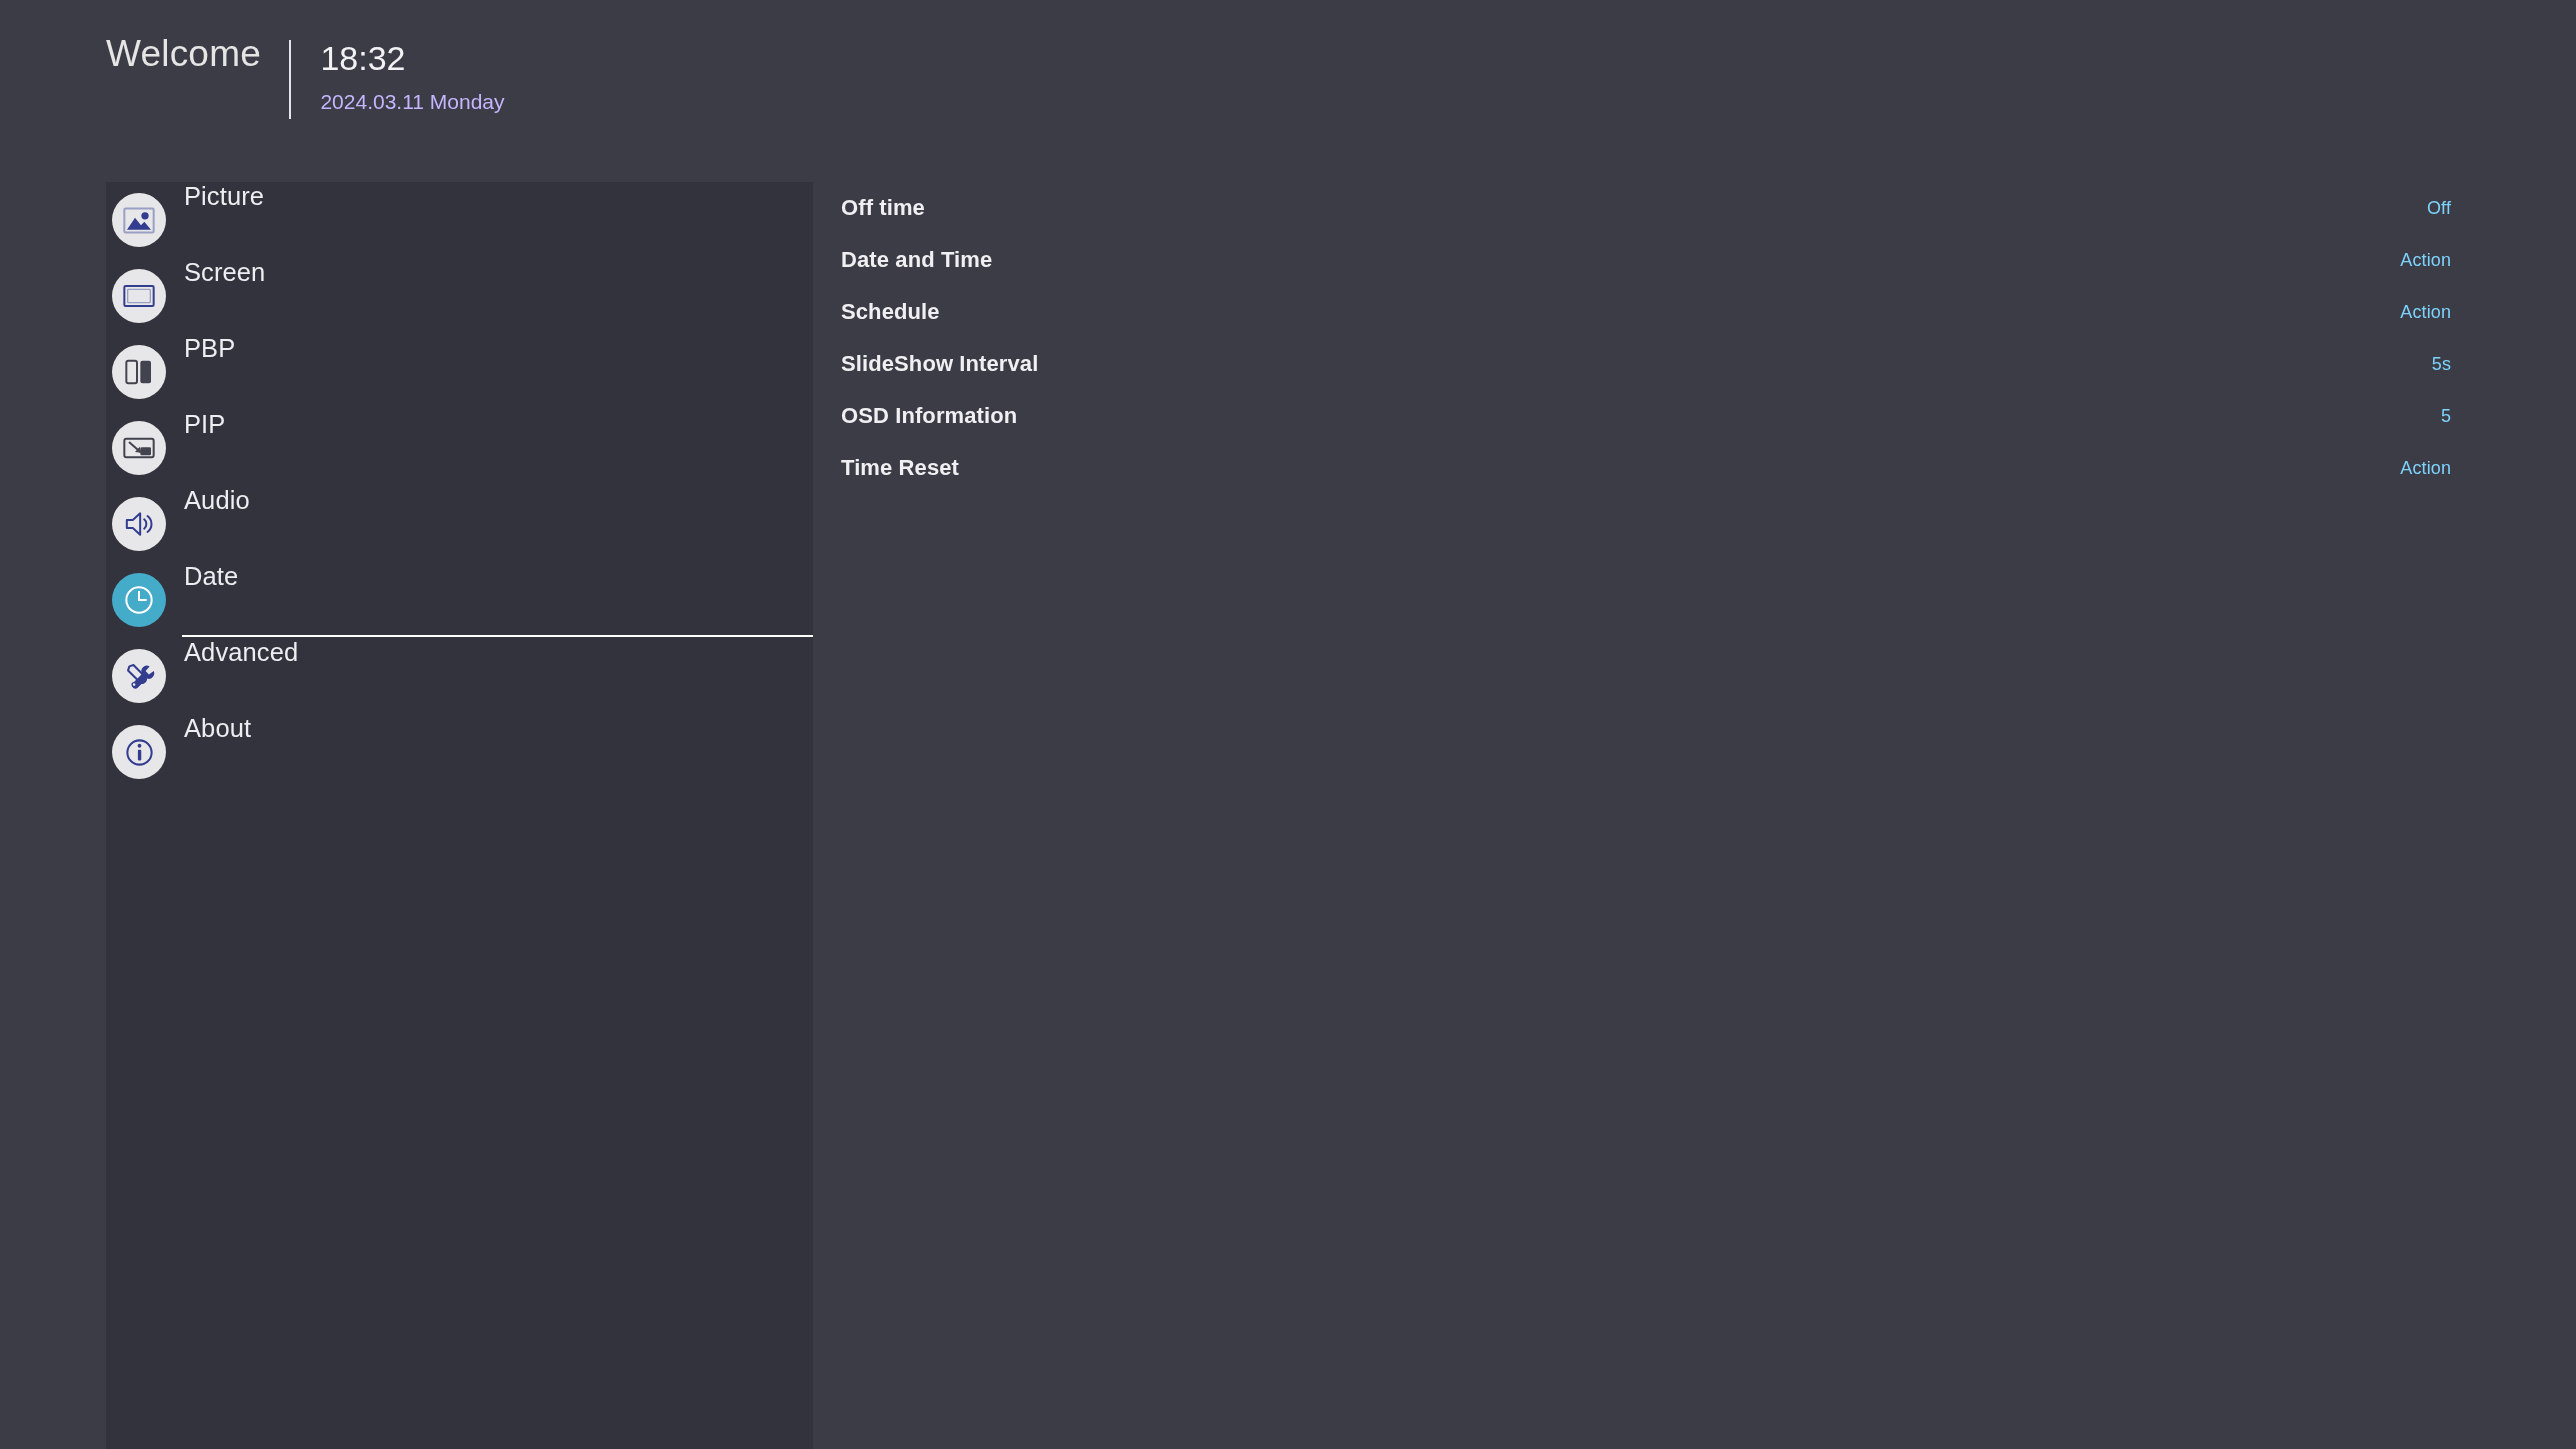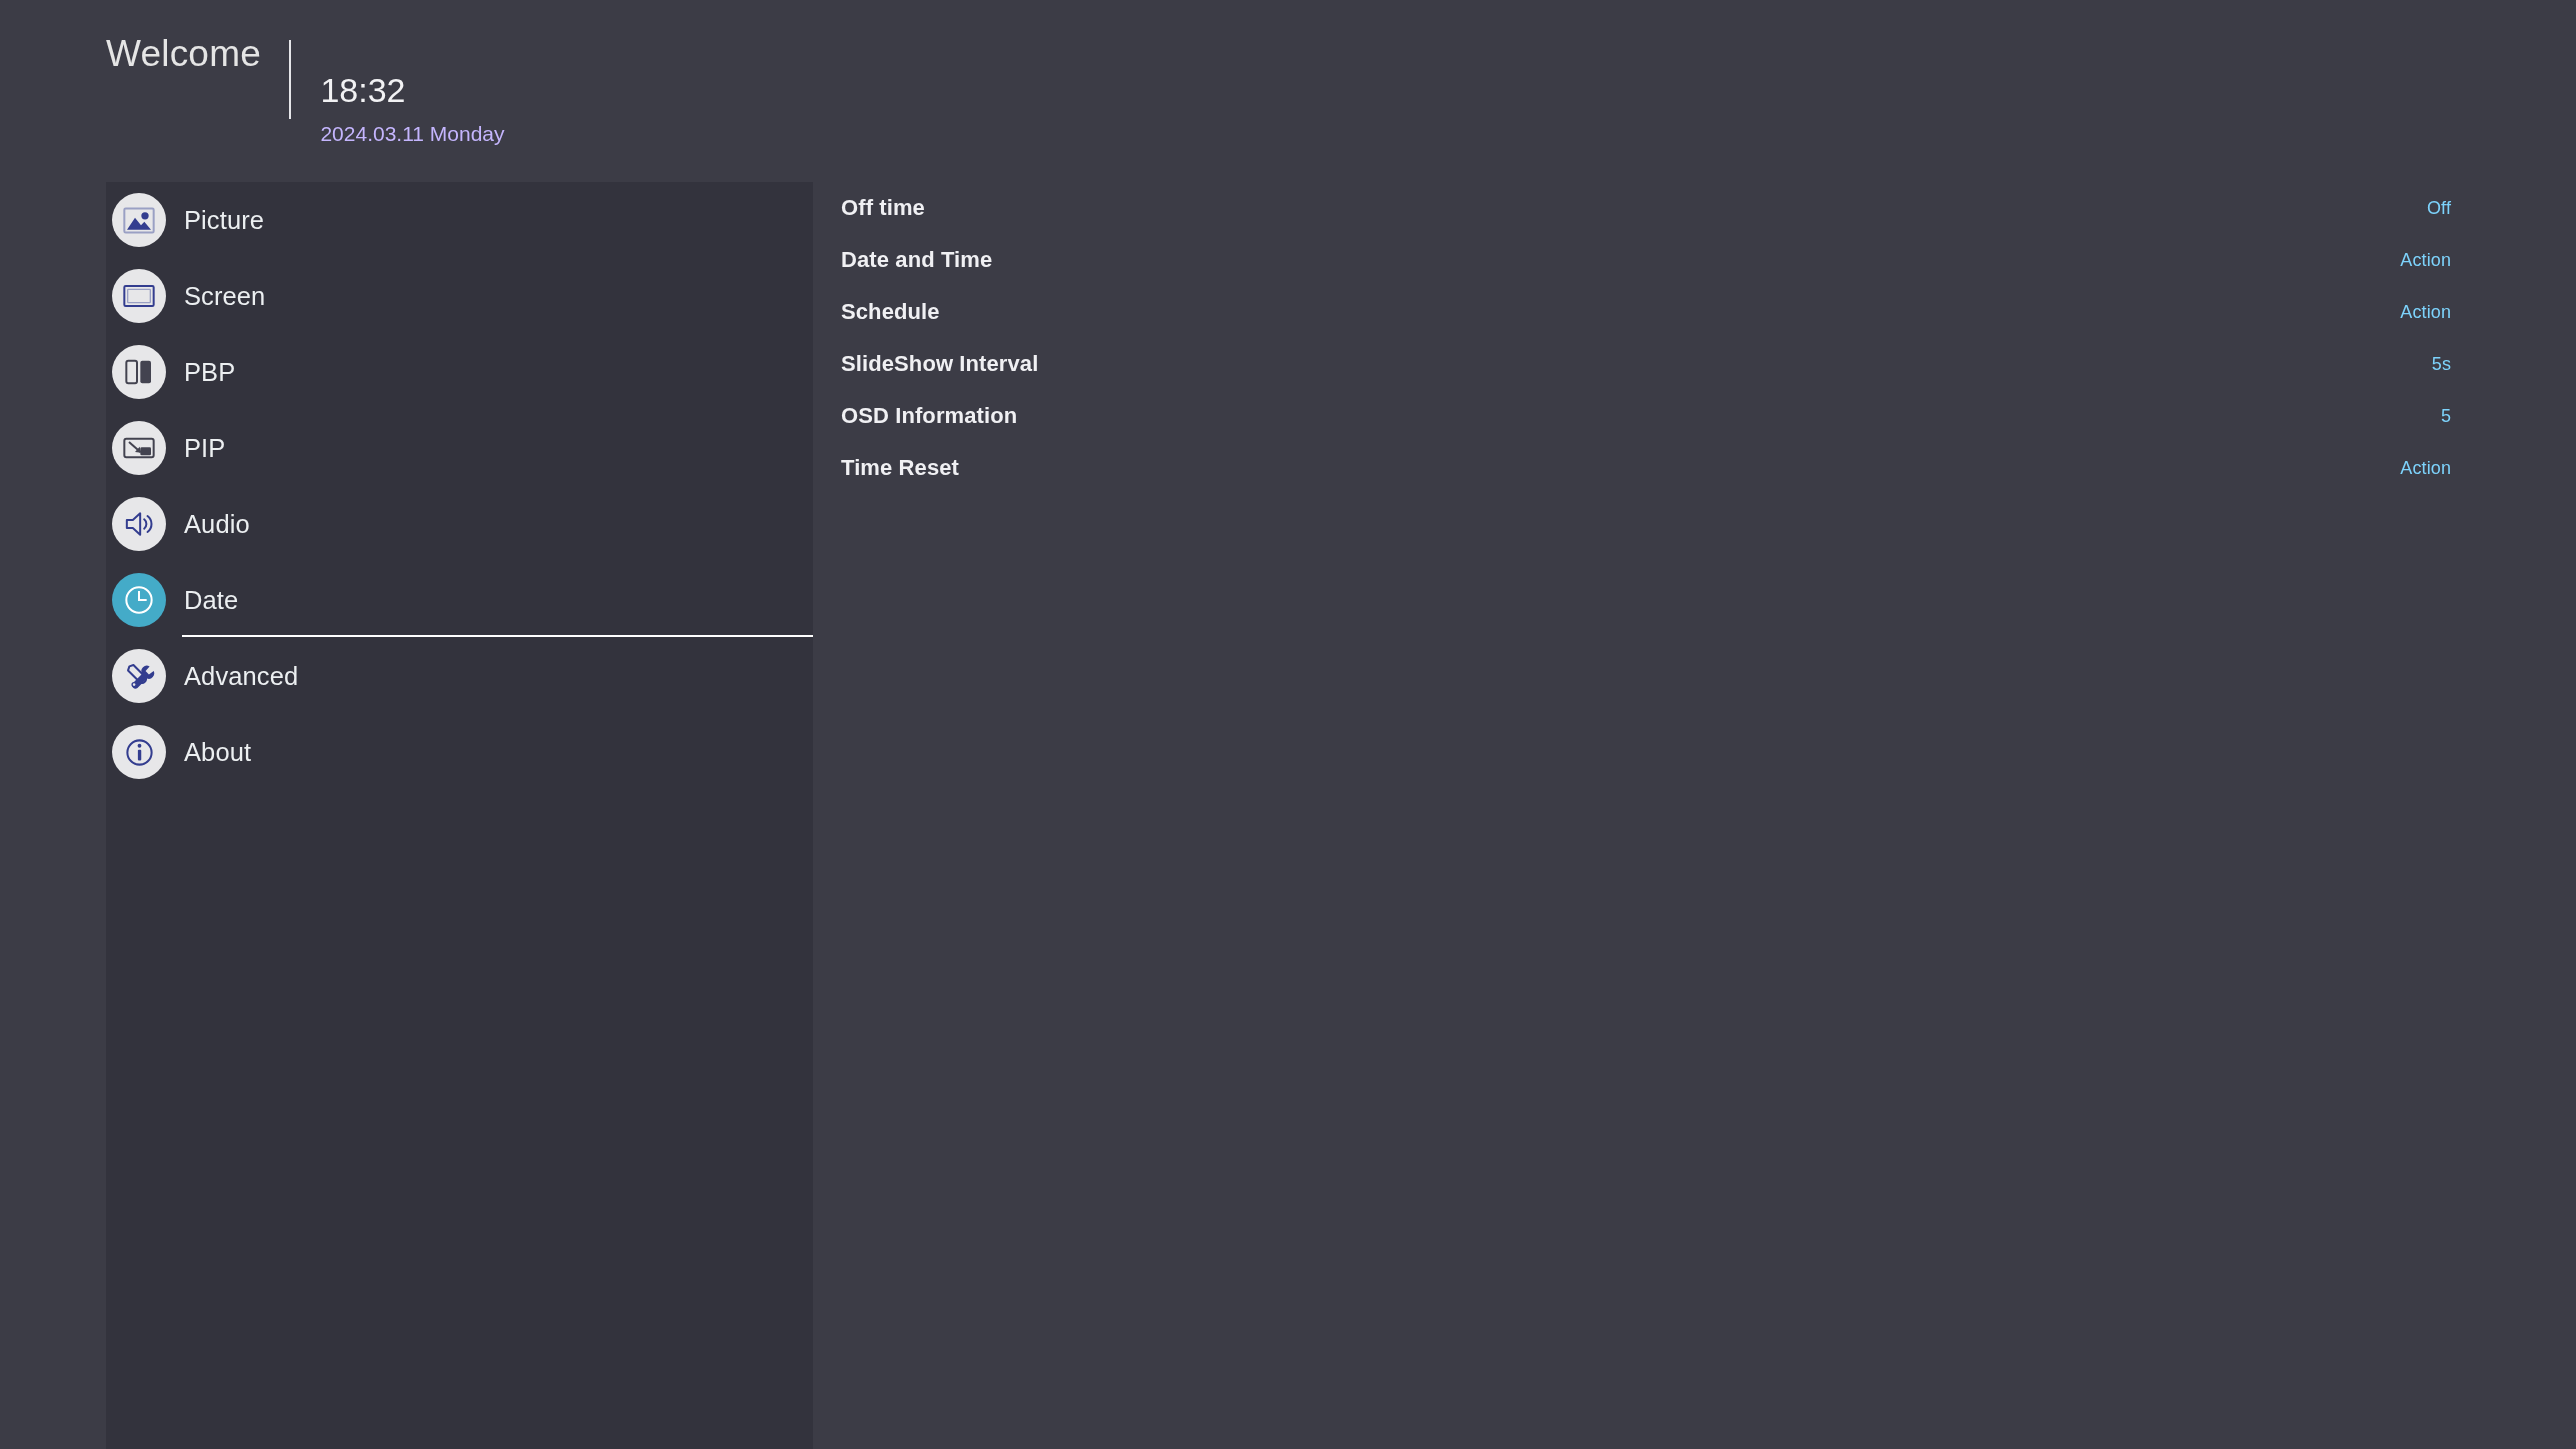--- a/index.html
+++ b/index.html
@@ -16,34 +16,34 @@
   .welcome {
     color: #e5e5e5; font-size: 37px; font-weight: 400;
     line-height: 46px; letter-spacing: 0.2px;
     white-space: nowrap;
   }
   .hdr-divider {
     width: 2px; height: 79px; background: #e6e6ea;
     margin-left: 28px; margin-right: 29.5px; margin-top: 9.4px;
     flex: 0 0 auto;
   }
-  .hdr-right { display: flex; flex-direction: column; padding-top: 6.7px; margin-top: 32px; }
+  .hdr-right { display: flex; flex-direction: column; padding-top: 6.7px; }
   .clock { color: #f2f2f4; font-size: 34px; line-height: 40px; font-weight: 400; white-space: nowrap; }
   .date { color: #c4b5fd; font-size: 21px; line-height: 27px; margin-top: 10.7px; white-space: nowrap; }
 
   
   .sidebar-panel {
     position: absolute; left: 106px; top: 182px;
     width: 707px; height: 1267px;
     background: #33333d;
   }
   .menu { position: absolute; left: 106px; top: 182px; width: 707px; }
   .menu-item {
     position: relative; height: 76px;
-    display: flex; align-items: center;
+    display: flex; align-items: flex-start;
   }
   .menu-icon-wrap {
     position: absolute; left: 6px; top: 50%;
     transform: translateY(-50%);
     width: 54px; height: 54px; border-radius: 50%;
     background: #e7e7e9;
     display: flex; align-items: center; justify-content: center;
   }
   .menu-icon-wrap.active { background: #44abc8; }
   .menu-icon-wrap svg { display: block; }

